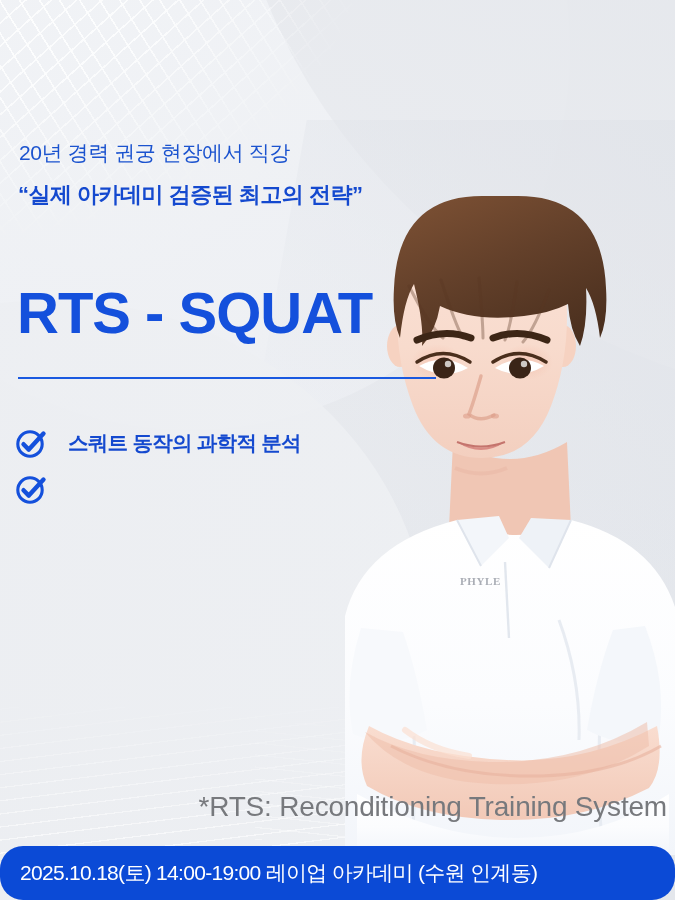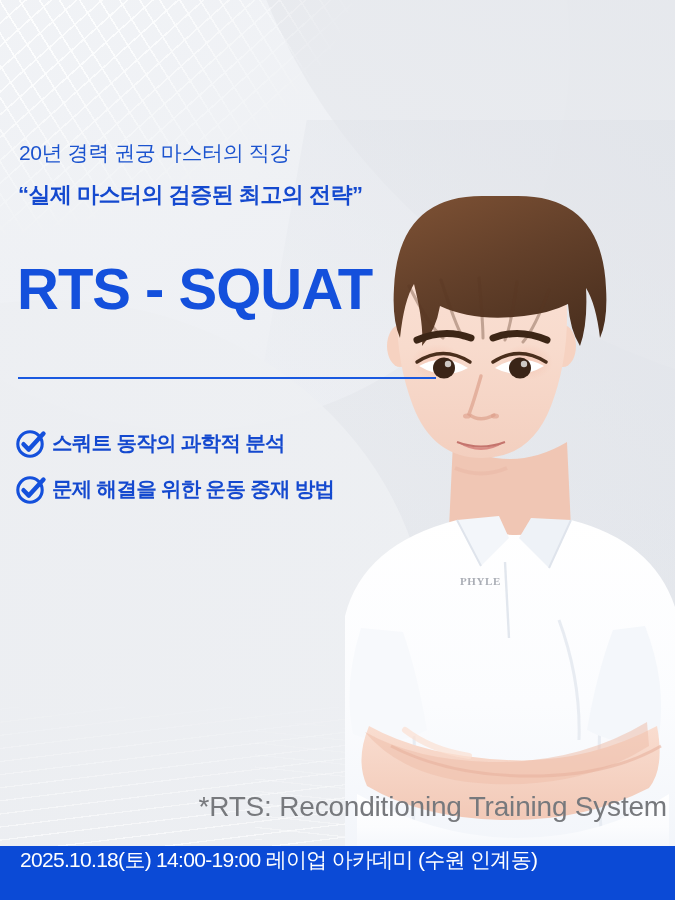--- a/index.html
+++ b/index.html
@@ -92,52 +92,52 @@
     position:absolute; left:19px; top:138px;
     font-size:21px; line-height:1.45;
     color:#1b53cf; font-weight:500; letter-spacing:-.4px;
   }
   .eyebrow2{
     position:absolute; left:18px; top:179px;
     font-size:22px; line-height:1.45;
     color:#1449cf; font-weight:700; letter-spacing:-.5px;
   }
   .title{
-    position:absolute; left:17px; top:260px;
+    position:absolute; left:17px; top:284px;
     font-size:58px; font-weight:800; letter-spacing:-1px;
     color:#1450dc; line-height:1;
   }
   .divider{
     position:absolute; left:18px; top:377px;
     width:418px; height:2px; background:#1a59e0;
   }
 
   .bullets{position:absolute; left:14px; top:420px;}
   .bullet{
     display:flex; align-items:center;
-    height:46px; gap:4px;
+    height:46px; gap:20px;
   }
   .bullet .ck{flex:0 0 auto; width:34px; height:34px;}
   .bullet .ck svg{display:block;}
   .bullet .btext{
     font-size:20.5px; font-weight:700; color:#1449cf;
     letter-spacing:-.7px; white-space:nowrap;
   }
 
   .footnote{
     position:absolute; right:8px; top:791px;
     font-size:28px; color:#77797d; font-weight:400;
     letter-spacing:-.2px;
   }
 
   .footer{
     position:absolute; left:0; bottom:0;
     width:100%; height:54px;
     background:#0b4ad6;
-    display:flex; 
+    display:flex; align-items:center;border-radius:23px;
   }
   .footer .ftext{
     color:#ffffff; font-size:21px; font-weight:500;
     letter-spacing:-.7px; padding-left:20px; white-space:nowrap;
   }
 </style>
 </head>
 <body>
 
 <div class="poster">
@@ -237,22 +237,22 @@
       <path d="M46 556 q62 32 150 30 q72 -2 120 -30" stroke="#e8b39e" stroke-width="3" fill="none" opacity=".6"></path>
 
       <path d="M60 540 q26 20 64 26" stroke="#fbe0d2" stroke-width="6" fill="none" opacity=".7" stroke-linecap="round"></path>
 
       <path d="M12 604 q80 44 160 44 q86 0 152 -44 l0 61 l-312 0 z" fill="url(#shirtG)"></path>
     </svg>
     <div class="shirt-logo">PHYLE</div>
   </div>
 
   <div class="content">
-    <div class="eyebrow">20년 경력 권궁 마스터의 직강</div>
-    <div class="eyebrow2">“실제 마스터의 검증된 최고의 전략”</div>
+    <div class="eyebrow">20년 경력 권궁 현장에서 직강</div>
+    <div class="eyebrow2">“실제 아카데미 검증된 최고의 전략”</div>
     <div class="title">RTS - SQUAT</div>
     <div class="divider"></div>
 
     <div class="bullets">
 
       <div class="bullet">
         <span class="ck">
           <svg width="34" height="34" viewBox="0 0 34 34">
             <circle cx="16" cy="18" r="12.2" fill="none" stroke="#1450dc" stroke-width="3.1"></circle>
             <path d="M9.5 18.2 l5.3 5.4 L29.5 7.6" fill="none" stroke="#1450dc" stroke-width="4.4" stroke-linecap="round" stroke-linejoin="round"></path>
@@ -262,21 +262,20 @@
       </div>
 
 
       <div class="bullet">
         <span class="ck">
           <svg width="34" height="34" viewBox="0 0 34 34">
             <circle cx="16" cy="18" r="12.2" fill="none" stroke="#1450dc" stroke-width="3.1"></circle>
             <path d="M9.5 18.2 l5.3 5.4 L29.5 7.6" fill="none" stroke="#1450dc" stroke-width="4.4" stroke-linecap="round" stroke-linejoin="round"></path>
           </svg>
         </span>
-        <span class="btext">문제 해결을 위한 운동 중재 방법</span>
       </div>
 
     </div>
 
     <div class="footnote">*RTS: Reconditioning Training System</div>
   </div>
 
   <div class="footer">
     <span class="ftext">2025.10.18(토) 14:00-19:00  레이업 아카데미 (수원 인계동)</span>
   </div>

